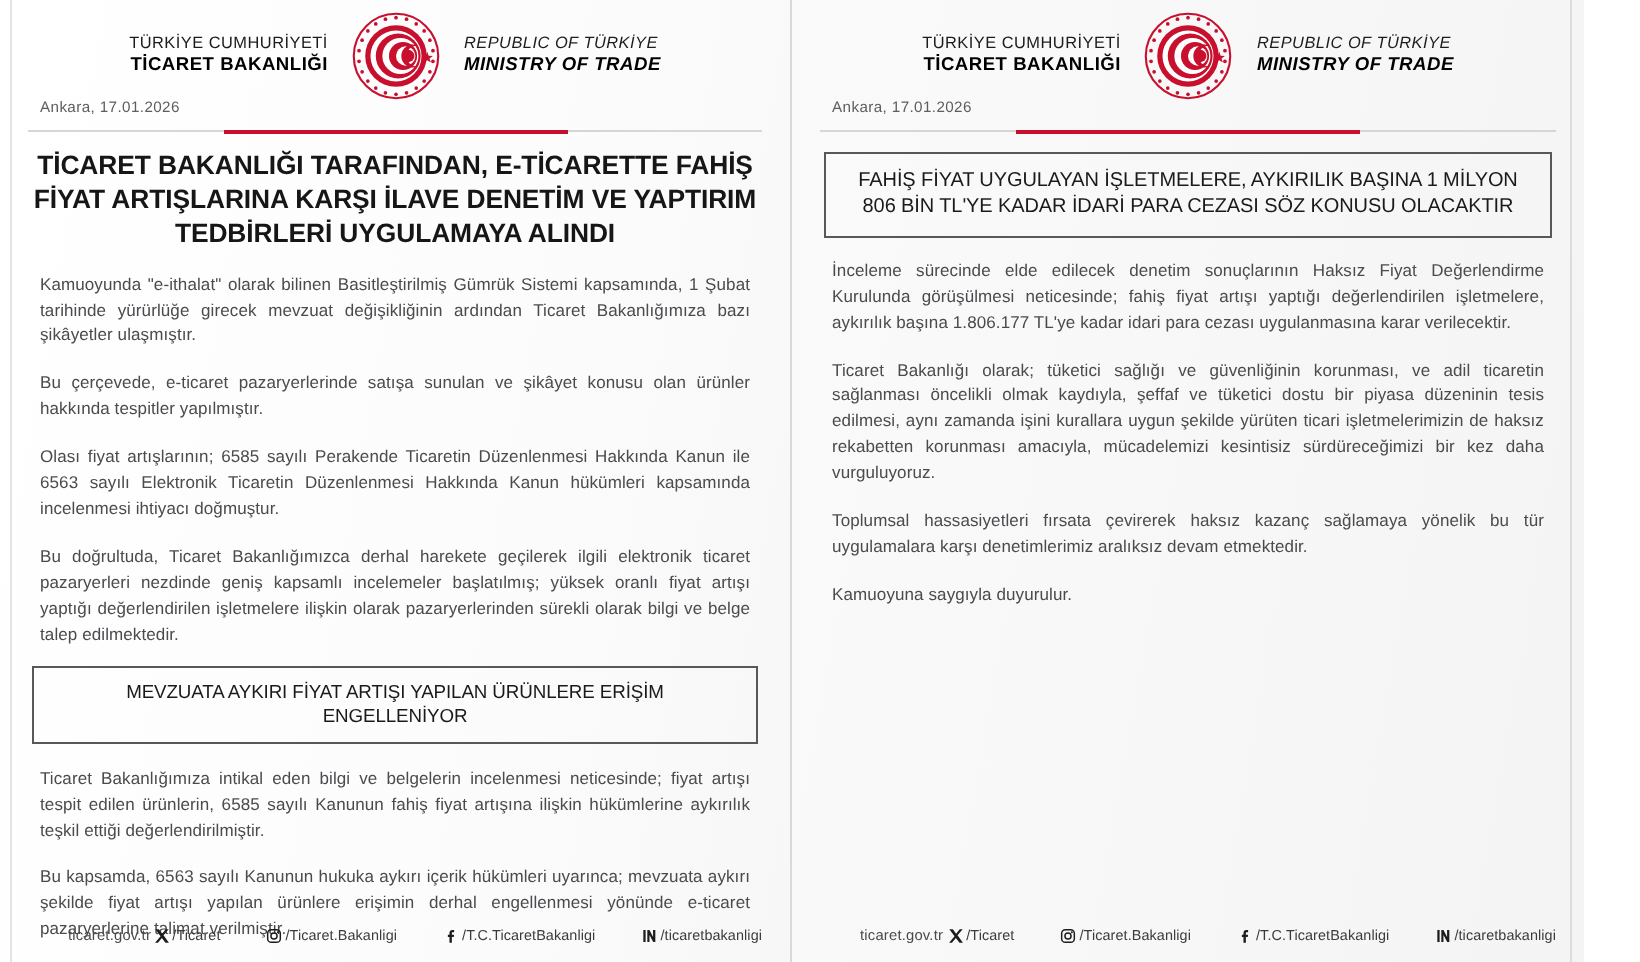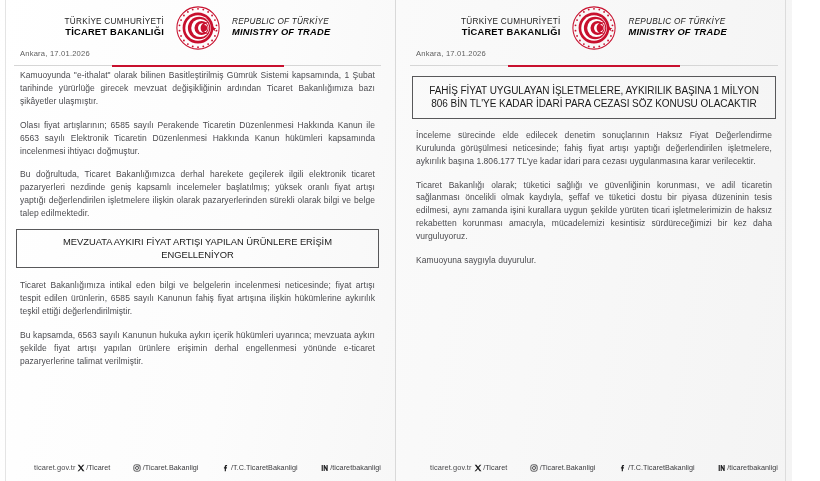--- a/index.html
+++ b/index.html
@@ -263,23 +263,25 @@
       </div>
     </div>
 
     <div class="daterow">
       <div class="datetext">Ankara, 17.01.2026</div>
       <div class="rule">
         <div class="redseg"></div>
       </div>
     </div>
 
+    <div class="headline">TİCARET BAKANLIĞI TARAFINDAN, E-TİCARETTE FAHİŞ FİYAT ARTIŞLARINA KARŞI İLAVE DENETİM VE YAPTIRIM TEDBİRLERİ UYGULAMAYA ALINDI</div>
 
     <div class="body">
       <p>Kamuoyunda "e-ithalat" olarak bilinen Basitleştirilmiş Gümrük Sistemi kapsamında, 1 Şubat tarihinde yürürlüğe girecek mevzuat değişikliğinin ardından Ticaret Bakanlığımıza bazı şikâyetler ulaşmıştır.</p>
+      <p>Bu çerçevede, e-ticaret pazaryerlerinde satışa sunulan ve şikâyet konusu olan ürünler hakkında tespitler yapılmıştır.</p>
       <p>Olası fiyat artışlarının; 6585 sayılı Perakende Ticaretin Düzenlenmesi Hakkında Kanun ile 6563 sayılı Elektronik Ticaretin Düzenlenmesi Hakkında Kanun hükümleri kapsamında incelenmesi ihtiyacı doğmuştur.</p>
       <p>Bu doğrultuda, Ticaret Bakanlığımızca derhal harekete geçilerek ilgili elektronik ticaret pazaryerleri nezdinde geniş kapsamlı incelemeler başlatılmış; yüksek oranlı fiyat artışı yaptığı değerlendirilen işletmelere ilişkin olarak pazaryerlerinden sürekli olarak bilgi ve belge talep edilmektedir.</p>
     </div>
 
     <div class="callout">MEVZUATA AYKIRI FİYAT ARTIŞI YAPILAN ÜRÜNLERE ERİŞİM ENGELLENİYOR</div>
 
     <div class="body">
       <p>Ticaret Bakanlığımıza intikal eden bilgi ve belgelerin incelenmesi neticesinde; fiyat artışı tespit edilen ürünlerin, 6585 sayılı Kanunun fahiş fiyat artışına ilişkin hükümlerine aykırılık teşkil ettiği değerlendirilmiştir.</p>
       <p>Bu kapsamda, 6563 sayılı Kanunun hukuka aykırı içerik hükümleri uyarınca; mevzuata aykırı şekilde fiyat artışı yapılan ürünlere erişimin derhal engellenmesi yönünde e-ticaret pazaryerlerine talimat verilmiştir.</p>
     </div>
@@ -383,20 +385,21 @@
       <div class="rule">
         <div class="redseg"></div>
       </div>
     </div>
 
     <div class="callout wide">FAHİŞ FİYAT UYGULAYAN İŞLETMELERE, AYKIRILIK BAŞINA 1 MİLYON 806 BİN TL'YE KADAR İDARİ PARA CEZASI SÖZ KONUSU OLACAKTIR</div>
 
     <div class="body">
       <p>İnceleme sürecinde elde edilecek denetim sonuçlarının Haksız Fiyat Değerlendirme Kurulunda görüşülmesi neticesinde; fahiş fiyat artışı yaptığı değerlendirilen işletmelere, aykırılık başına 1.806.177 TL'ye kadar idari para cezası uygulanmasına karar verilecektir.</p>
       <p>Ticaret Bakanlığı olarak; tüketici sağlığı ve güvenliğinin korunması, ve adil ticaretin sağlanması öncelikli olmak kaydıyla, şeffaf ve tüketici dostu bir piyasa düzeninin tesis edilmesi, aynı zamanda işini kurallara uygun şekilde yürüten ticari işletmelerimizin de haksız rekabetten korunması amacıyla, mücadelemizi kesintisiz sürdüreceğimizi bir kez daha vurguluyoruz.</p>
+      <p>Toplumsal hassasiyetleri fırsata çevirerek haksız kazanç sağlamaya yönelik bu tür uygulamalara karşı denetimlerimiz aralıksız devam etmektedir.</p>
       <p>Kamuoyuna saygıyla duyurulur.</p>
     </div>
 
     <div class="footer">
       <span class="site">ticaret.gov.tr</span>
       <span class="socials">
         <span class="social">
           <span class="glyph">
             <svg width="8" height="8" viewBox="0 0 24 24">
                 <path fill="currentColor" d="M2 2h5.2l5 6.6L17.6 2H22l-7.7 9L22.4 22h-5.2l-5.4-7.1L5.9 22H1.6l8.2-9.6L2 2z"></path>

